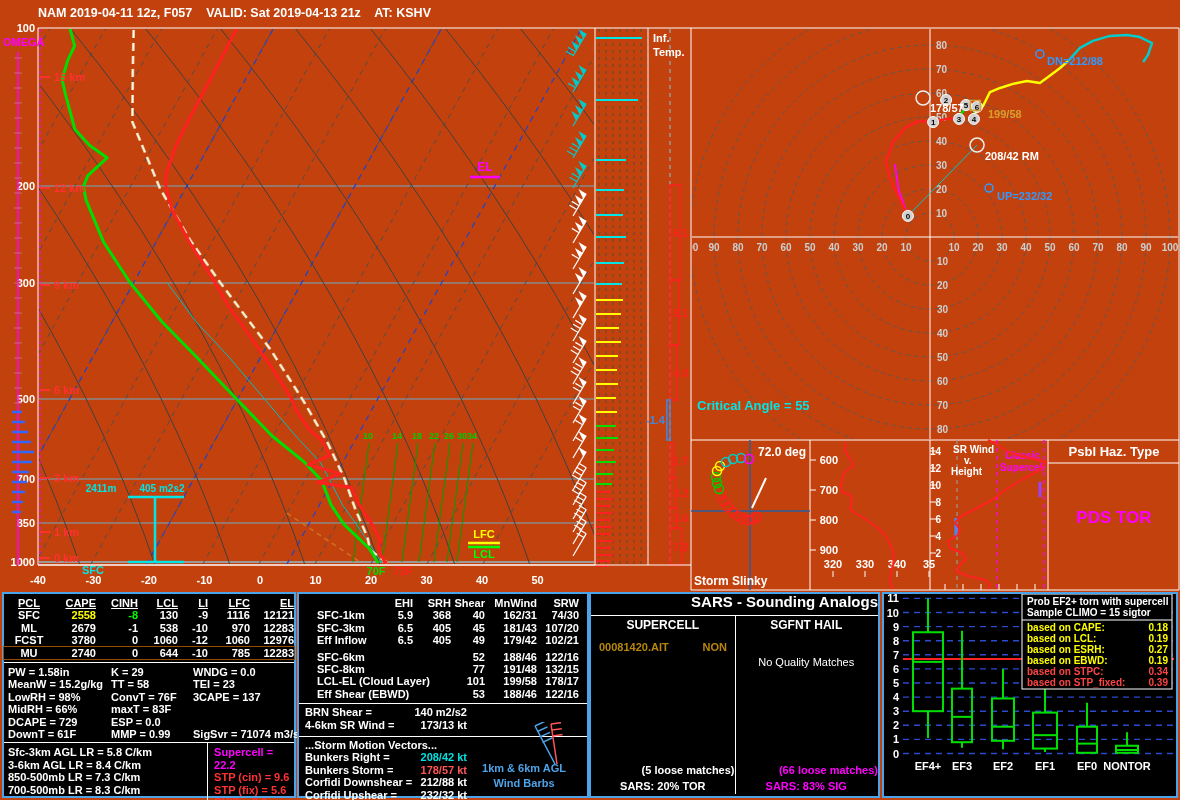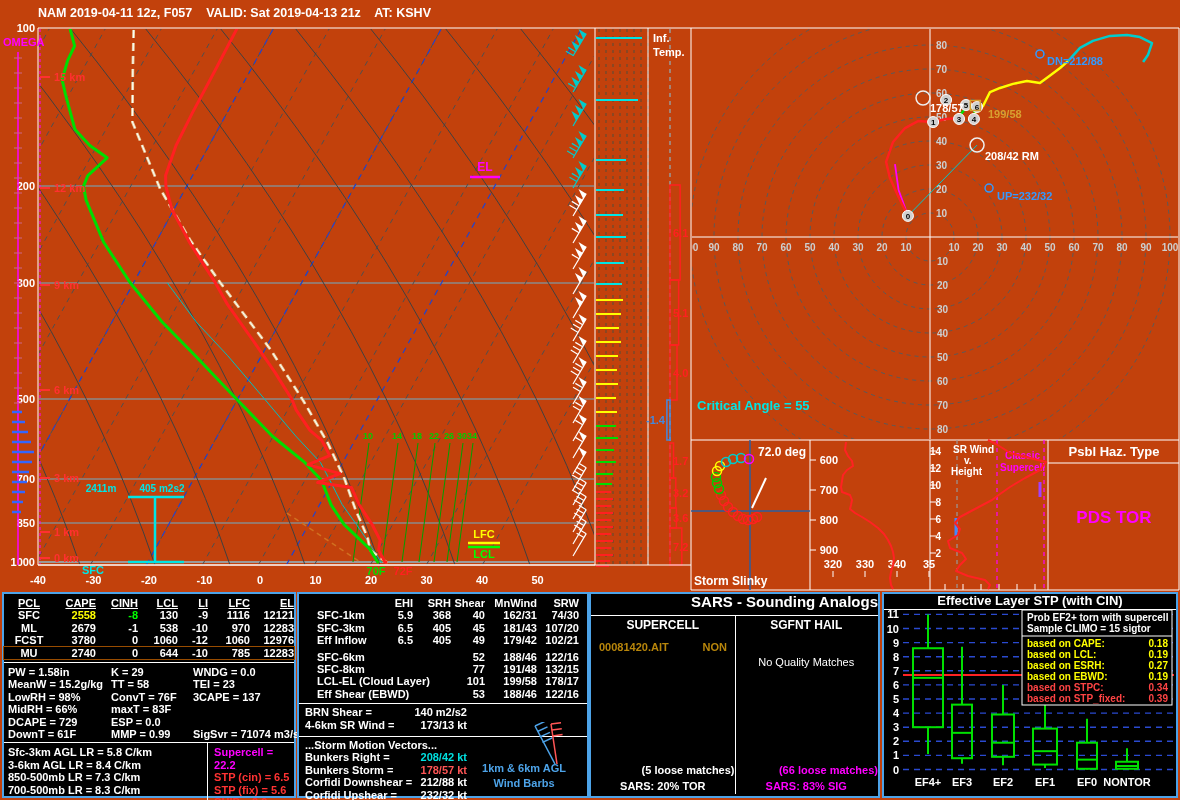--- a/index.html
+++ b/index.html
@@ -636,21 +636,21 @@
       </div>
       <div class="lapserow">
         <div class="lapse">
           <div>Sfc-3km AGL LR = 5.8 C/km</div>
           <div>3-6km AGL LR = 8.4 C/km</div>
           <div>850-500mb LR = 7.3 C/km</div>
           <div>700-500mb LR = 8.3 C/km</div>
         </div>
         <div class="idx">
           <div style="color: rgb(255, 0, 255);">Supercell = 22.2</div>
-          <div style="color: rgb(255, 51, 51);">STP (cin) = 6.5</div>
+          <div style="color: rgb(255, 51, 51);">STP (cin) = 9.6</div>
           <div style="color: rgb(255, 51, 51);">STP (fix) = 5.6</div>
           <div style="color: rgb(255, 51, 51);">SHIP = 2.9</div>
         </div>
       </div>
     </div>
 
   <div class="panel" id="kine">
     <div id="kine-content">
         <div class="ktable" style="padding-top: 3px;">
           <div class="krow khead">
@@ -777,21 +777,20 @@
       <span>NON</span>
     </div>
     <div class="sars-nomatch">No Quality Matches</div>
     <div class="sars-foot1" style="left:0">(5 loose matches)</div>
     <div class="sars-foot2" style="left:0">SARS: 20% TOR</div>
     <div class="sars-foot1" style="left:50%;color:#ff00ff">(66 loose matches)</div>
     <div class="sars-foot2" style="left:50%;color:#ff00ff">SARS: 83% SIG</div>
   </div>
 
   <div class="panel" id="stpp">
-    <div id="stp-title">Effective Layer STP (with CIN)</div>
     <svg id="stpsvg" width="292" height="184">
         <g>
           <line x1="19" y1="159.5" x2="290" y2="159.5" stroke="#2a4ad0" stroke-width="1.4" stroke-dasharray="6 5"></line>
           <text x="15" y="163.5" fill="#fff" font-size="11" font-weight="bold" text-anchor="end">0</text>
           <line x1="19" y1="145.4" x2="290" y2="145.4" stroke="#2a4ad0" stroke-width="1.4" stroke-dasharray="6 5"></line>
           <text x="15" y="149.4" fill="#fff" font-size="11" font-weight="bold" text-anchor="end">1</text>
           <line x1="19" y1="131.3" x2="290" y2="131.3" stroke="#2a4ad0" stroke-width="1.4" stroke-dasharray="6 5"></line>
           <text x="15" y="135.3" fill="#fff" font-size="11" font-weight="bold" text-anchor="end">2</text>
           <line x1="19" y1="117.2" x2="290" y2="117.2" stroke="#2a4ad0" stroke-width="1.4" stroke-dasharray="6 5"></line>
           <text x="15" y="121.2" fill="#fff" font-size="11" font-weight="bold" text-anchor="end">3</text>

